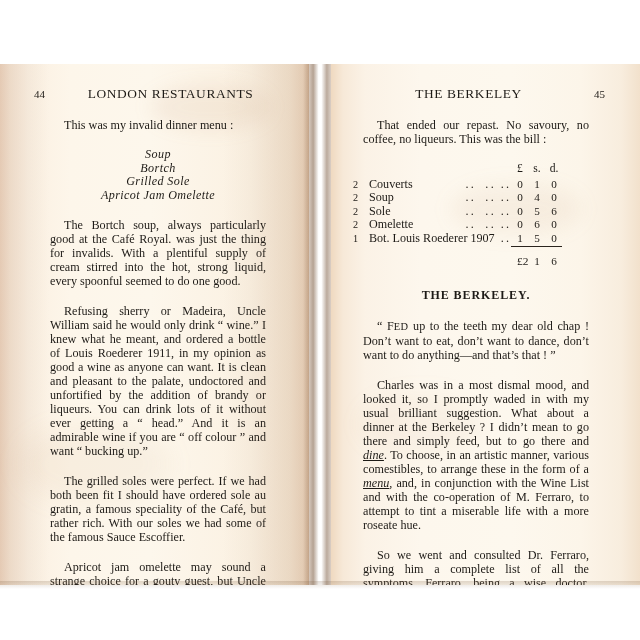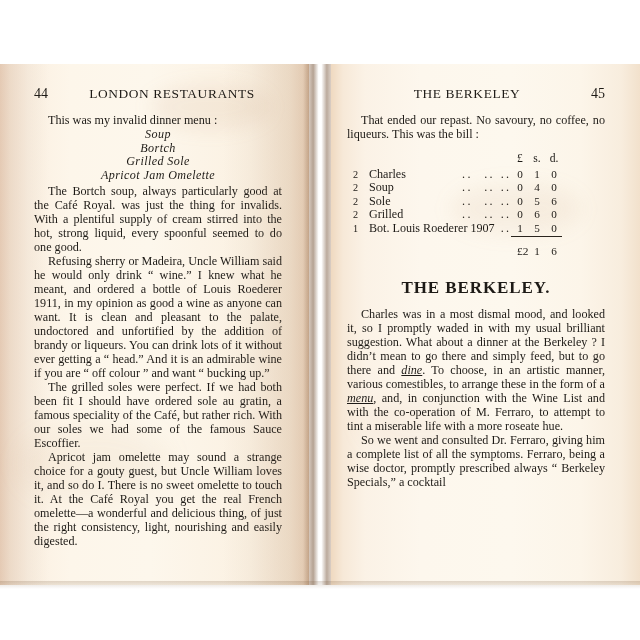--- a/index.html
+++ b/index.html
@@ -38,28 +38,28 @@
   
   .base-shadow{position:absolute;left:0;top:581px;width:640px;height:8px;
     background:linear-gradient(180deg,rgba(120,90,62,.22),rgba(255,255,255,0));}
 
   
   .page{position:absolute;color:#1d1a16;}
   .page.l{left:34px;top:22px;width:248px;}
   .page.r{left:16px;top:22px;width:258px;}
 
   .runhead{display:flex;align-items:baseline;font-size:13.4px;
-     letter-spacing:.6px;margin-bottom:11px;white-space:nowrap;justify-content:center;}
-  .folio{font-size:14px;letter-spacing:0;}
+     letter-spacing:.6px;margin-bottom:3px;white-space:nowrap;justify-content:center;}
+  .folio{font-size:11px;letter-spacing:0;}
   .runtitle{flex:1;text-align:center;}
   .rh-left .folio{margin-right:14px;}
   .rh-right .folio{margin-left:14px;}
   .rh-right .runtitle{text-align:center;padding-left:10px;}
 
-  p.body{margin:0;font-size:12.15px;line-height:14.0px;
+  p.body{margin:16px;font-size:12.15px;line-height:14.0px;
      text-align:justify;text-justify:inter-word;text-indent:14px;
      hyphens:none;}
 
   .menu{margin:1px 0 2px 0;text-align:center;font-style:italic;
         font-size:12.1px;line-height:13.6px;letter-spacing:.4px;}
   .menu div{white-space:nowrap;}
 
   
   .bill{margin:11px 0 0 0;font-size:12.1px;line-height:13.6px;}
   .bill table{border-collapse:collapse;margin-left:6px;}
@@ -68,21 +68,21 @@
   .item{padding-right:6px!important;}
   .lead{color:#2b2620;letter-spacing:2.4px;font-size:12.1px;text-align:center;}
   .num{width:17px;text-align:center;font-size:11.2px;}
   .hdr td{padding-bottom:2px!important;font-size:11.6px;}
   .ruleRow td{height:7px;}
   .rule{border-top:1px solid #2a241d;}
   .totalRow td{padding-top:1px!important;}
   .total-l{text-align:right;font-size:11.4px;}
 
   .sect{margin:20px 0 9px 0;text-align:center;font-weight:bold;
-        font-size:17px;letter-spacing:.9px;}
+        font-size:12px;letter-spacing:.9px;}
 
   .sc{font-size:10.4px;letter-spacing:.4px;}
   i{font-style:italic;text-decoration:underline;}
 
   
   .curve{position:absolute;top:0;height:521px;width:309px;pointer-events:none;}
   .curve.l{left:0;background:linear-gradient(90deg,rgba(130,95,65,.12),rgba(130,95,65,0) 16%,rgba(130,95,65,0) 72%,rgba(130,95,65,.13));}
 </style>
 </head>
 <body>
@@ -144,21 +144,21 @@
                 <td class="lead"></td>
                 <td class="lead"></td>
                 <td class="lead"></td>
                 <td class="num">£</td>
                 <td class="num">s.</td>
                 <td class="num">d.</td>
               </tr>
 
               <tr>
                 <td class="qty">2</td>
-                <td class="item">Charles</td>
+                <td class="item">Couverts</td>
                 <td class="lead">..</td>
                 <td class="lead">..</td>
                 <td class="lead">..</td>
                 <td class="num">0</td>
                 <td class="num">1</td>
                 <td class="num">0</td>
               </tr>
 
               <tr>
                 <td class="qty">2</td>
@@ -177,21 +177,21 @@
                 <td class="lead">..</td>
                 <td class="lead">..</td>
                 <td class="lead">..</td>
                 <td class="num">0</td>
                 <td class="num">5</td>
                 <td class="num">6</td>
               </tr>
 
               <tr>
                 <td class="qty">2</td>
-                <td class="item">Grilled</td>
+                <td class="item">Omelette</td>
                 <td class="lead">..</td>
                 <td class="lead">..</td>
                 <td class="lead">..</td>
                 <td class="num">0</td>
                 <td class="num">6</td>
                 <td class="num">0</td>
               </tr>
 
               <tr>
                 <td class="qty">1</td>
@@ -222,20 +222,21 @@
                 <td class="num total-l">£2</td>
                 <td class="num">1</td>
                 <td class="num">6</td>
               </tr>
             </tbody>
           </table>
         </div>
 
         <div class="sect">THE BERKELEY.</div>
 
+        <p class="body"><span>“ F</span><span class="sc">ED</span><span> up to the teeth my dear old chap ! Don’t want to eat, don’t want to dance, don’t want to do anything—and that’s that ! ”</span></p>
 
         <p class="body"><span>Charles was in a most dismal mood, and looked it, so I promptly waded in with my usual brilliant suggestion. What about a dinner at the Berkeley ? I didn’t mean to go there and simply feed, but to go there and </span><i>dine</i><span>. To choose, in an artistic manner, various comestibles, to arrange these in the form of a </span><i>menu</i><span>, and, in conjunction with the Wine List and with the co-operation of M. Ferraro, to attempt to tint a miserable life with a more roseate hue.</span></p>
 
         <p class="body">So we went and consulted Dr. Ferraro, giving him a complete list of all the symptoms. Ferraro, being a wise doctor, promptly prescribed always “ Berkeley Specials,” a cocktail</p>
 
       </div>
 
     </div>
 
   </div>

